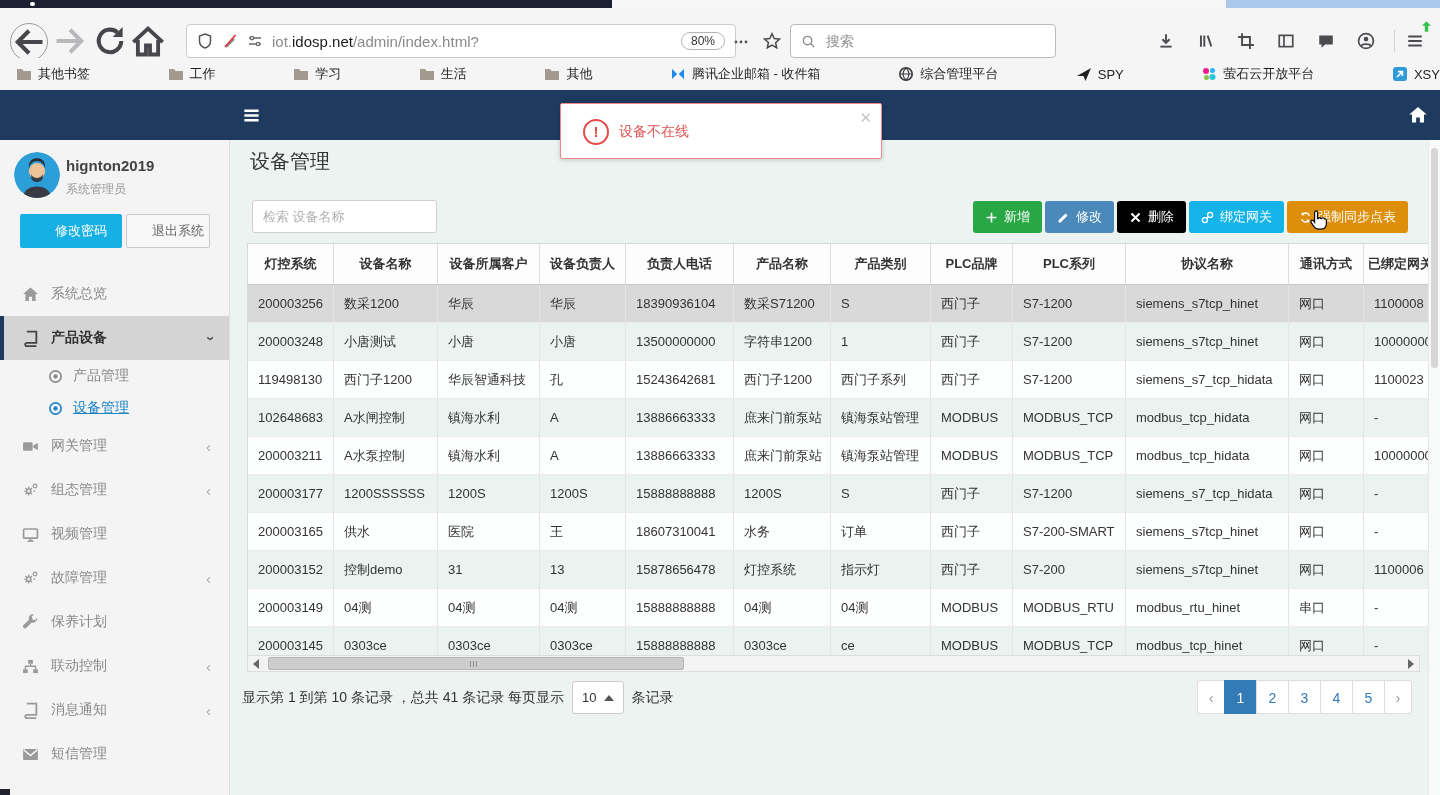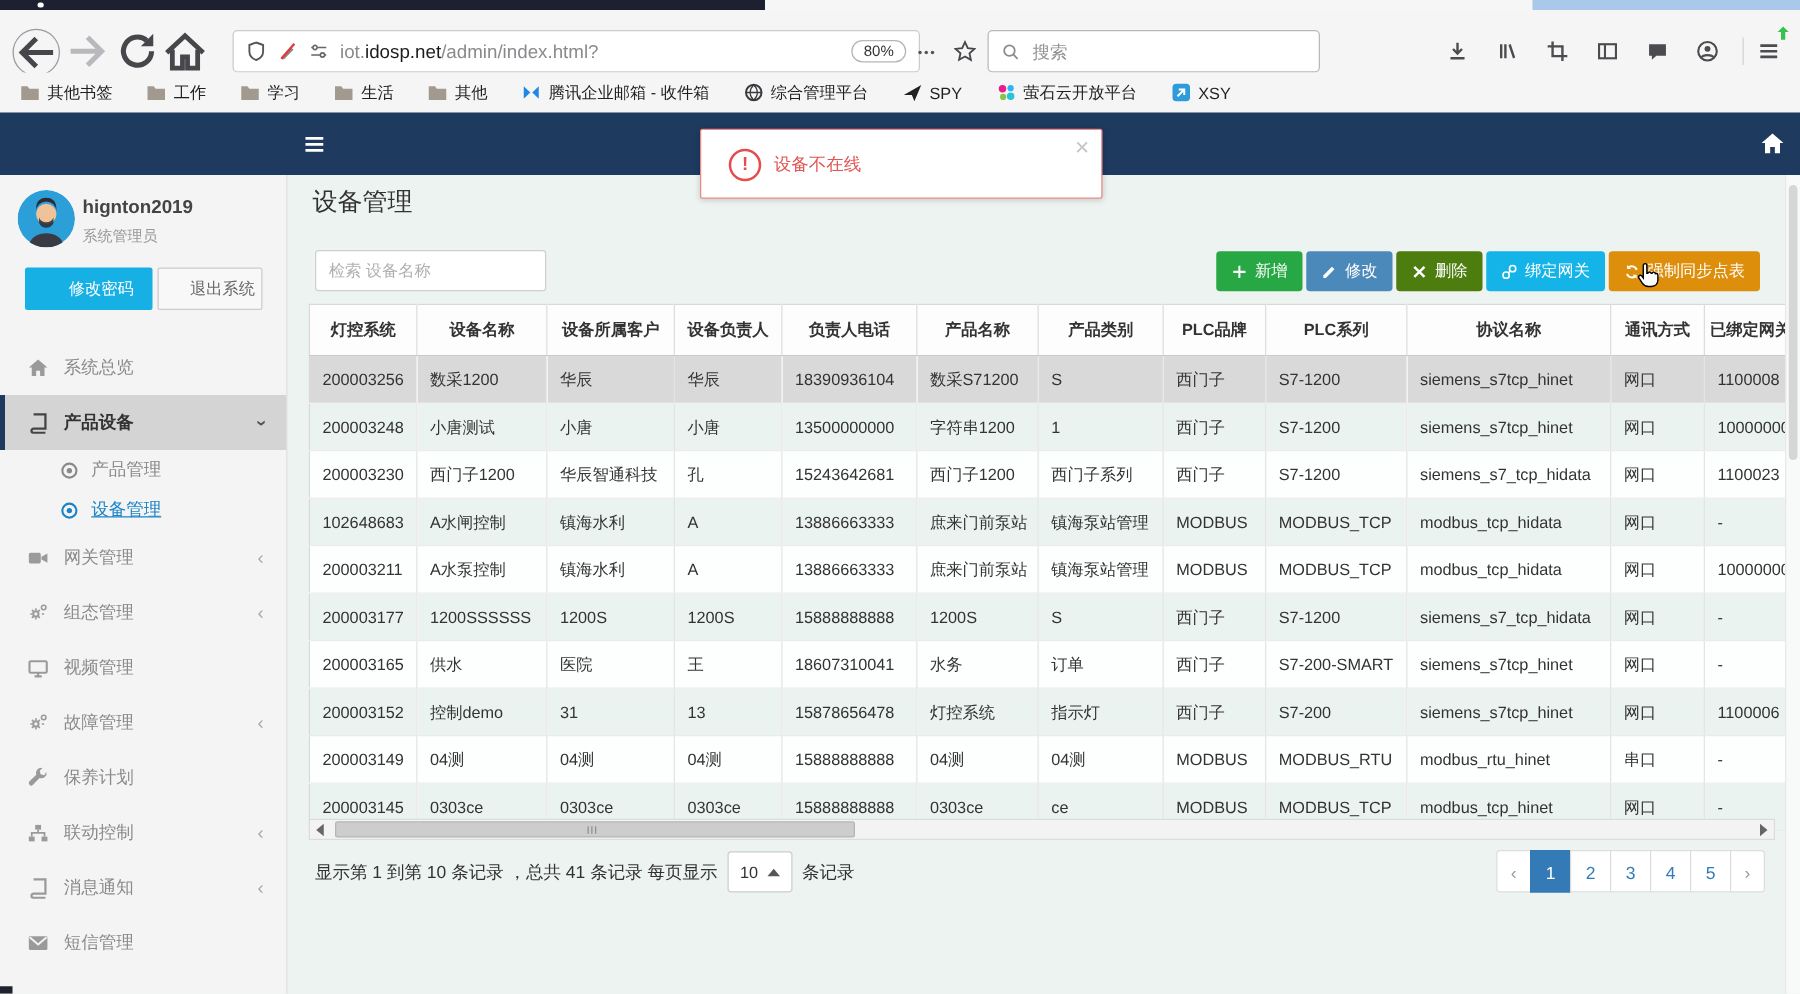--- a/index.html
+++ b/index.html
@@ -22,21 +22,21 @@
   #urlbar{position:absolute;left:186px;top:16px;width:550px;height:34px;background:#fff;border:1px solid #ccccce;border-radius:4px;display:flex;align-items:center;padding:0 10px;box-sizing:border-box;gap:9px;}
   #urltext{flex:1;font-size:15px;color:#8a8a8e;white-space:nowrap;overflow:hidden;}
   #urltext .dom{color:#1c1c1f;}
   #zoompill{border:1px solid #b6b6ba;border-radius:11px;padding:1px 9px;font-size:12px;color:#333;background:#fff;}
   #searchbox{position:absolute;left:790px;top:16px;width:266px;height:34px;background:#fff;border:1px solid #b9b9bd;border-radius:4px;display:flex;align-items:center;padding:0 10px;box-sizing:border-box;gap:8px;}
   #searchbox input{border:none;outline:none;flex:1;font-size:14px;font-family:inherit;color:#333;background:transparent;}
   #searchbox input::placeholder{color:#919195;}
   .tico{position:absolute;top:24px;width:18px;height:18px;color:#4b4b50;}
   #vdivider{position:absolute;left:1394px;top:22px;width:1px;height:22px;background:#d2d2d5;}
   #hambadge{position:absolute;left:1420px;top:12px;width:13px;height:13px;color:#35c24d;}
-  #bookmarks{left:0;top:58px;width:1440px;height:32px;background:#f5f5f6;display:flex;align-items:center;padding-left:16px;gap:27px;box-sizing:border-box;}
+  #bookmarks{left:0;top:58px;width:1440px;height:32px;background:#f5f5f6;display:flex;align-items:center;padding-left:16px;gap:27px;box-sizing:border-box;justify-content:space-between;}
   .bm{display:flex;align-items:center;gap:6px;font-size:13px;color:#1f1f22;white-space:nowrap;}
   .bm .ico{width:16px;height:16px;}
 
   
   #appnav{left:0;top:90px;width:1440px;height:50px;background:#1e3a5f;}
   #navham{position:absolute;left:242px;top:106px;width:19px;height:19px;color:#fff;}
   #navhome{position:absolute;left:1408px;top:105px;width:20px;height:20px;color:#fff;}
 
   
   #alert{left:560px;top:103px;width:320px;height:54px;background:#fff;border:1px solid #e88;border-radius:2px;box-shadow:0 1px 5px rgba(0,0,0,.18);z-index:60;}
@@ -81,21 +81,21 @@
   tr.stripe td{background:#eaf3ef;}
   tr.sel td{background:#d9d9d9;}
 
   #hscroll{position:absolute;left:17px;top:515px;width:1173px;height:17px;background:#f3f3f3;border:1px solid #dcdcdc;box-sizing:border-box;}
   .sarr{position:absolute;top:0;width:16px;height:15px;display:flex;align-items:center;justify-content:center;}
   .tri{width:0;height:0;border-style:solid;}
   #hthumb{position:absolute;left:20px;top:1px;width:416px;height:13px;background:#cdcdcd;border:1px solid #b5b5b5;border-radius:2px;box-sizing:border-box;}
   #hgrip{position:absolute;left:50%;top:3px;margin-left:-6px;display:flex;gap:2px;}
   #hgrip i{width:1px;height:6px;background:#8f8f8f;}
 
-  #pginfo{position:absolute;left:22px;top:541px;display:flex;align-items:center;gap:8px;font-size:14px;color:#333;}
+  #pginfo{position:absolute;left:12px;top:541px;display:flex;align-items:center;gap:8px;font-size:14px;color:#333;}
   #psize{display:flex;align-items:center;gap:7px;border:1px solid #ccc;border-radius:3px;background:#fff;height:31px;padding:0 9px;font-size:13px;color:#333;}
   #psize .up{width:0;height:0;border-left:5px solid transparent;border-right:5px solid transparent;border-bottom:6px solid #555;}
   #pager{position:absolute;right:16px;top:540px;display:flex;}
   .pg{min-width:33px;height:34px;line-height:34px;text-align:center;border:1px solid #ddd;background:#fff;color:#337ab7;font-size:14px;margin-left:-1px;box-sizing:border-box;}
   .pg.nav{color:#999;min-width:28px;}
   .pg.first{border-radius:3px 0 0 3px;}
   .pg.last{border-radius:0 3px 3px 0;}
   .pg.active{background:#337ab7;border-color:#337ab7;color:#fff;}
 
   #vstrip{left:1428px;top:140px;width:12px;height:655px;background:#f8f9f9;border-left:1px solid #e8e8e8;box-sizing:border-box;}
@@ -481,21 +481,21 @@
         <span>新增</span>
       </div>
       <div class="tbtn" style="background: rgb(74, 137, 186);">
         <span class="ico">
           <svg viewBox="0 0 16 16" xmlns="http://www.w3.org/2000/svg">
             <path d="M2 11.5L10.5 3 13 5.5 4.5 14H2z" fill="#fff"></path>
           </svg>
         </span>
         <span>修改</span>
       </div>
-      <div class="tbtn" style="background: #4d7c0f; justify-content: flex-end;">
+      <div class="tbtn" style="background: #000000; justify-content: flex-end;">
         <span class="ico">
           <svg viewBox="0 0 16 16" xmlns="http://www.w3.org/2000/svg">
             <path d="M3 3l10 10M13 3L3 13" stroke="#fff" stroke-width="2.4"></path>
           </svg>
         </span>
         <span>删除</span>
       </div>
       <div class="tbtn" style="background: rgb(20, 180, 232);">
         <span class="ico">
           <svg viewBox="0 0 16 16" xmlns="http://www.w3.org/2000/svg">
@@ -573,21 +573,21 @@
             <td>13500000000</td>
             <td>字符串1200</td>
             <td>1</td>
             <td>西门子</td>
             <td>S7-1200</td>
             <td>siemens_s7tcp_hinet</td>
             <td>网口</td>
             <td>10000000</td>
           </tr>
           <tr>
-            <td>200003230</td>
+            <td>119498130</td>
             <td>西门子1200</td>
             <td>华辰智通科技</td>
             <td>孔</td>
             <td>15243642681</td>
             <td>西门子1200</td>
             <td>西门子系列</td>
             <td>西门子</td>
             <td>S7-1200</td>
             <td>siemens_s7_tcp_hidata</td>
             <td>网口</td>

